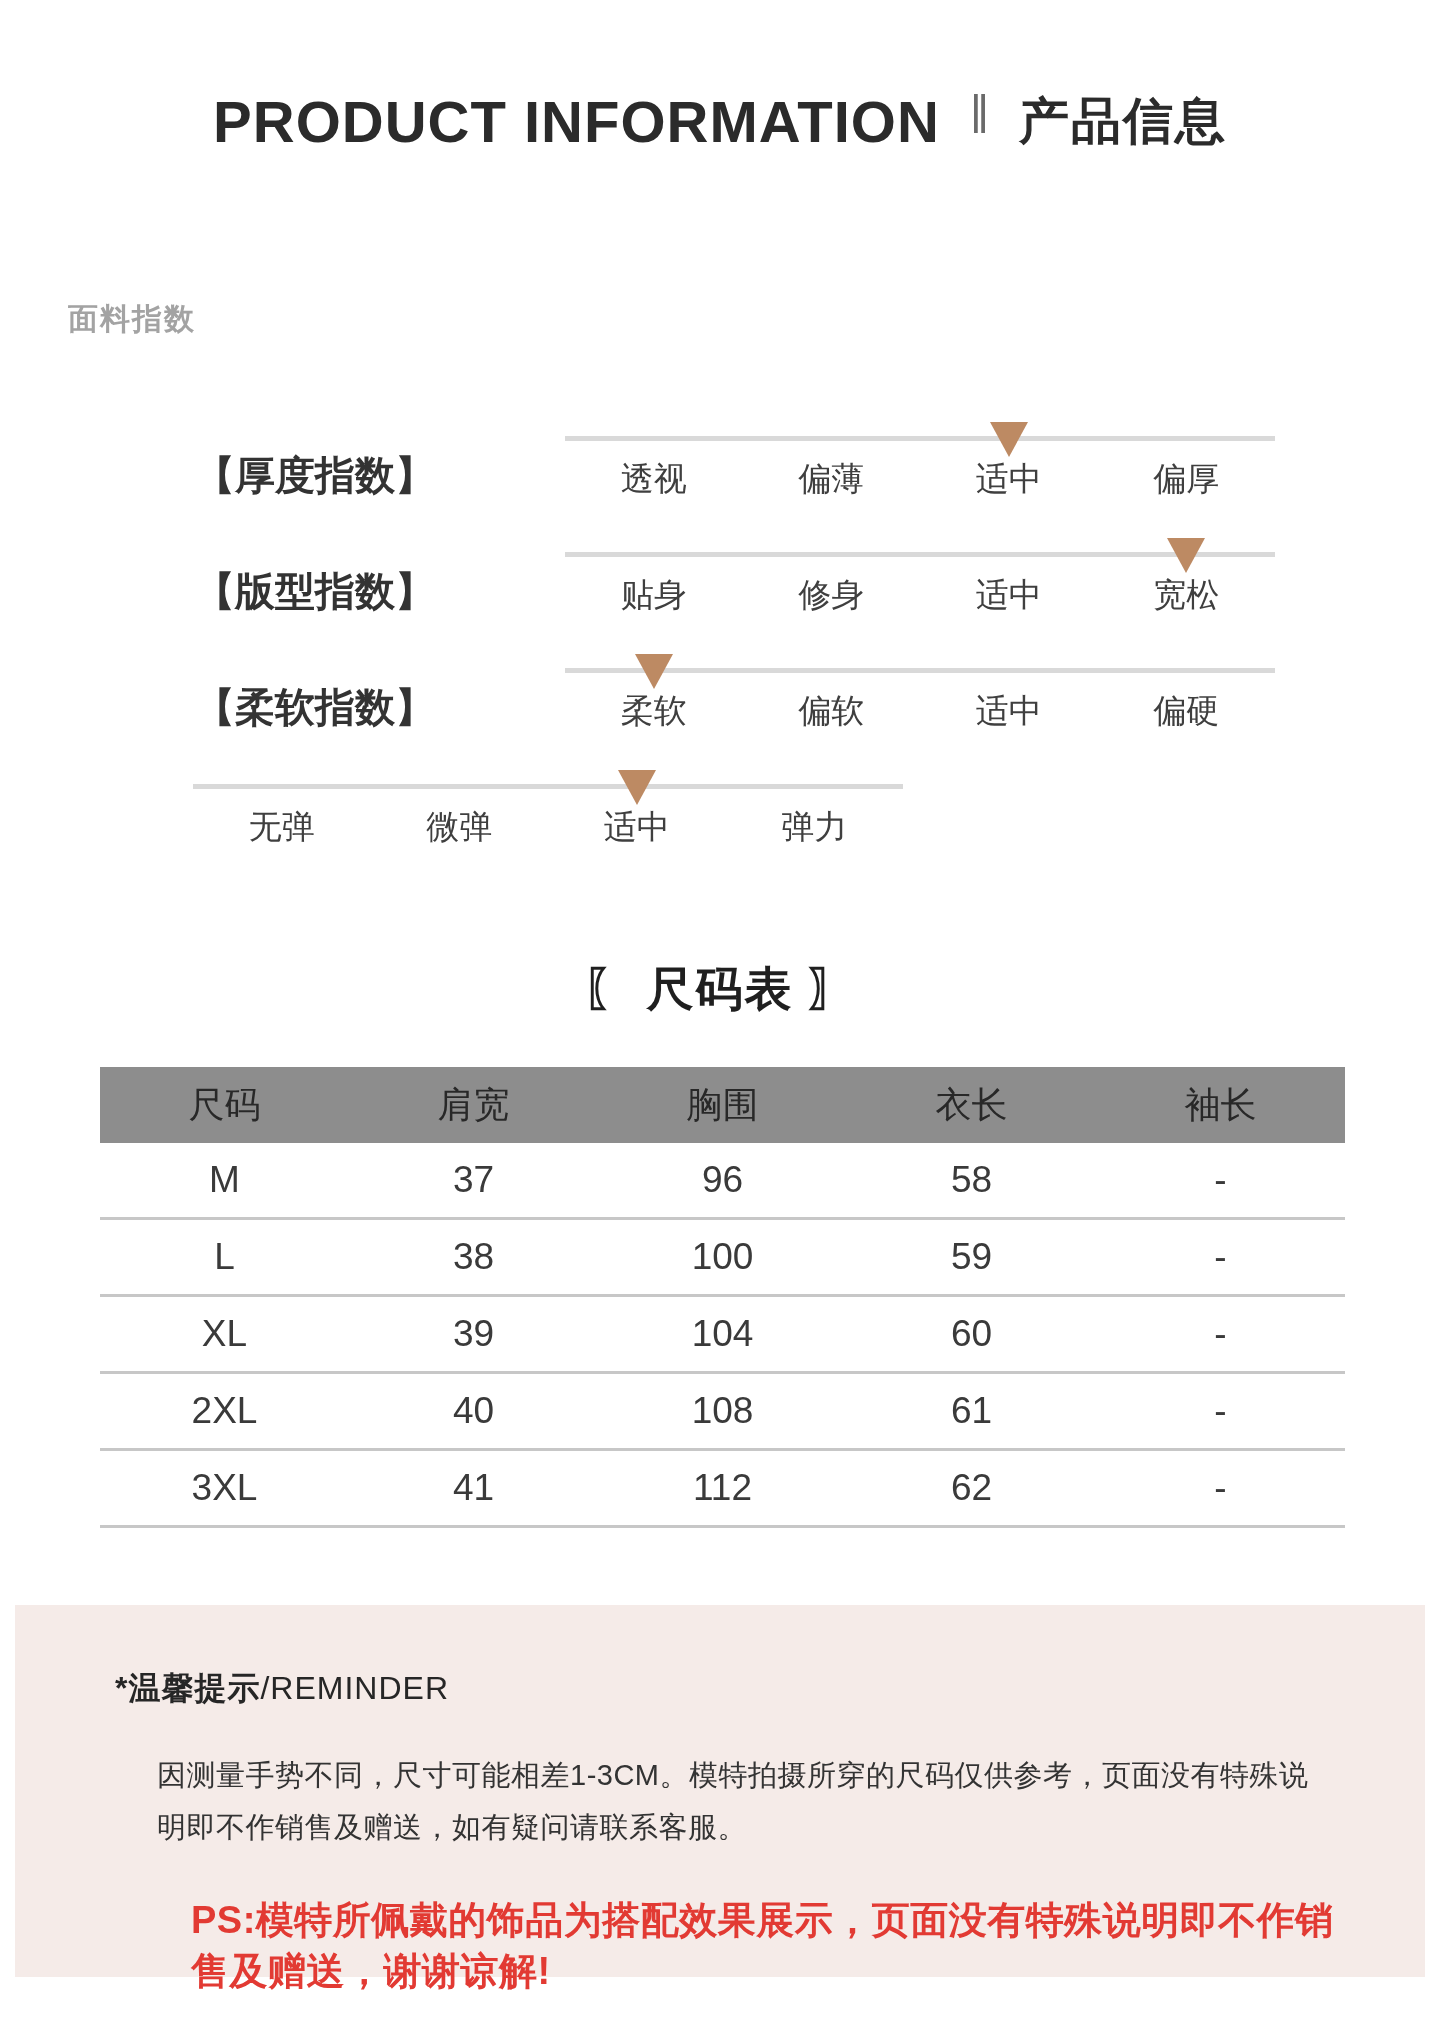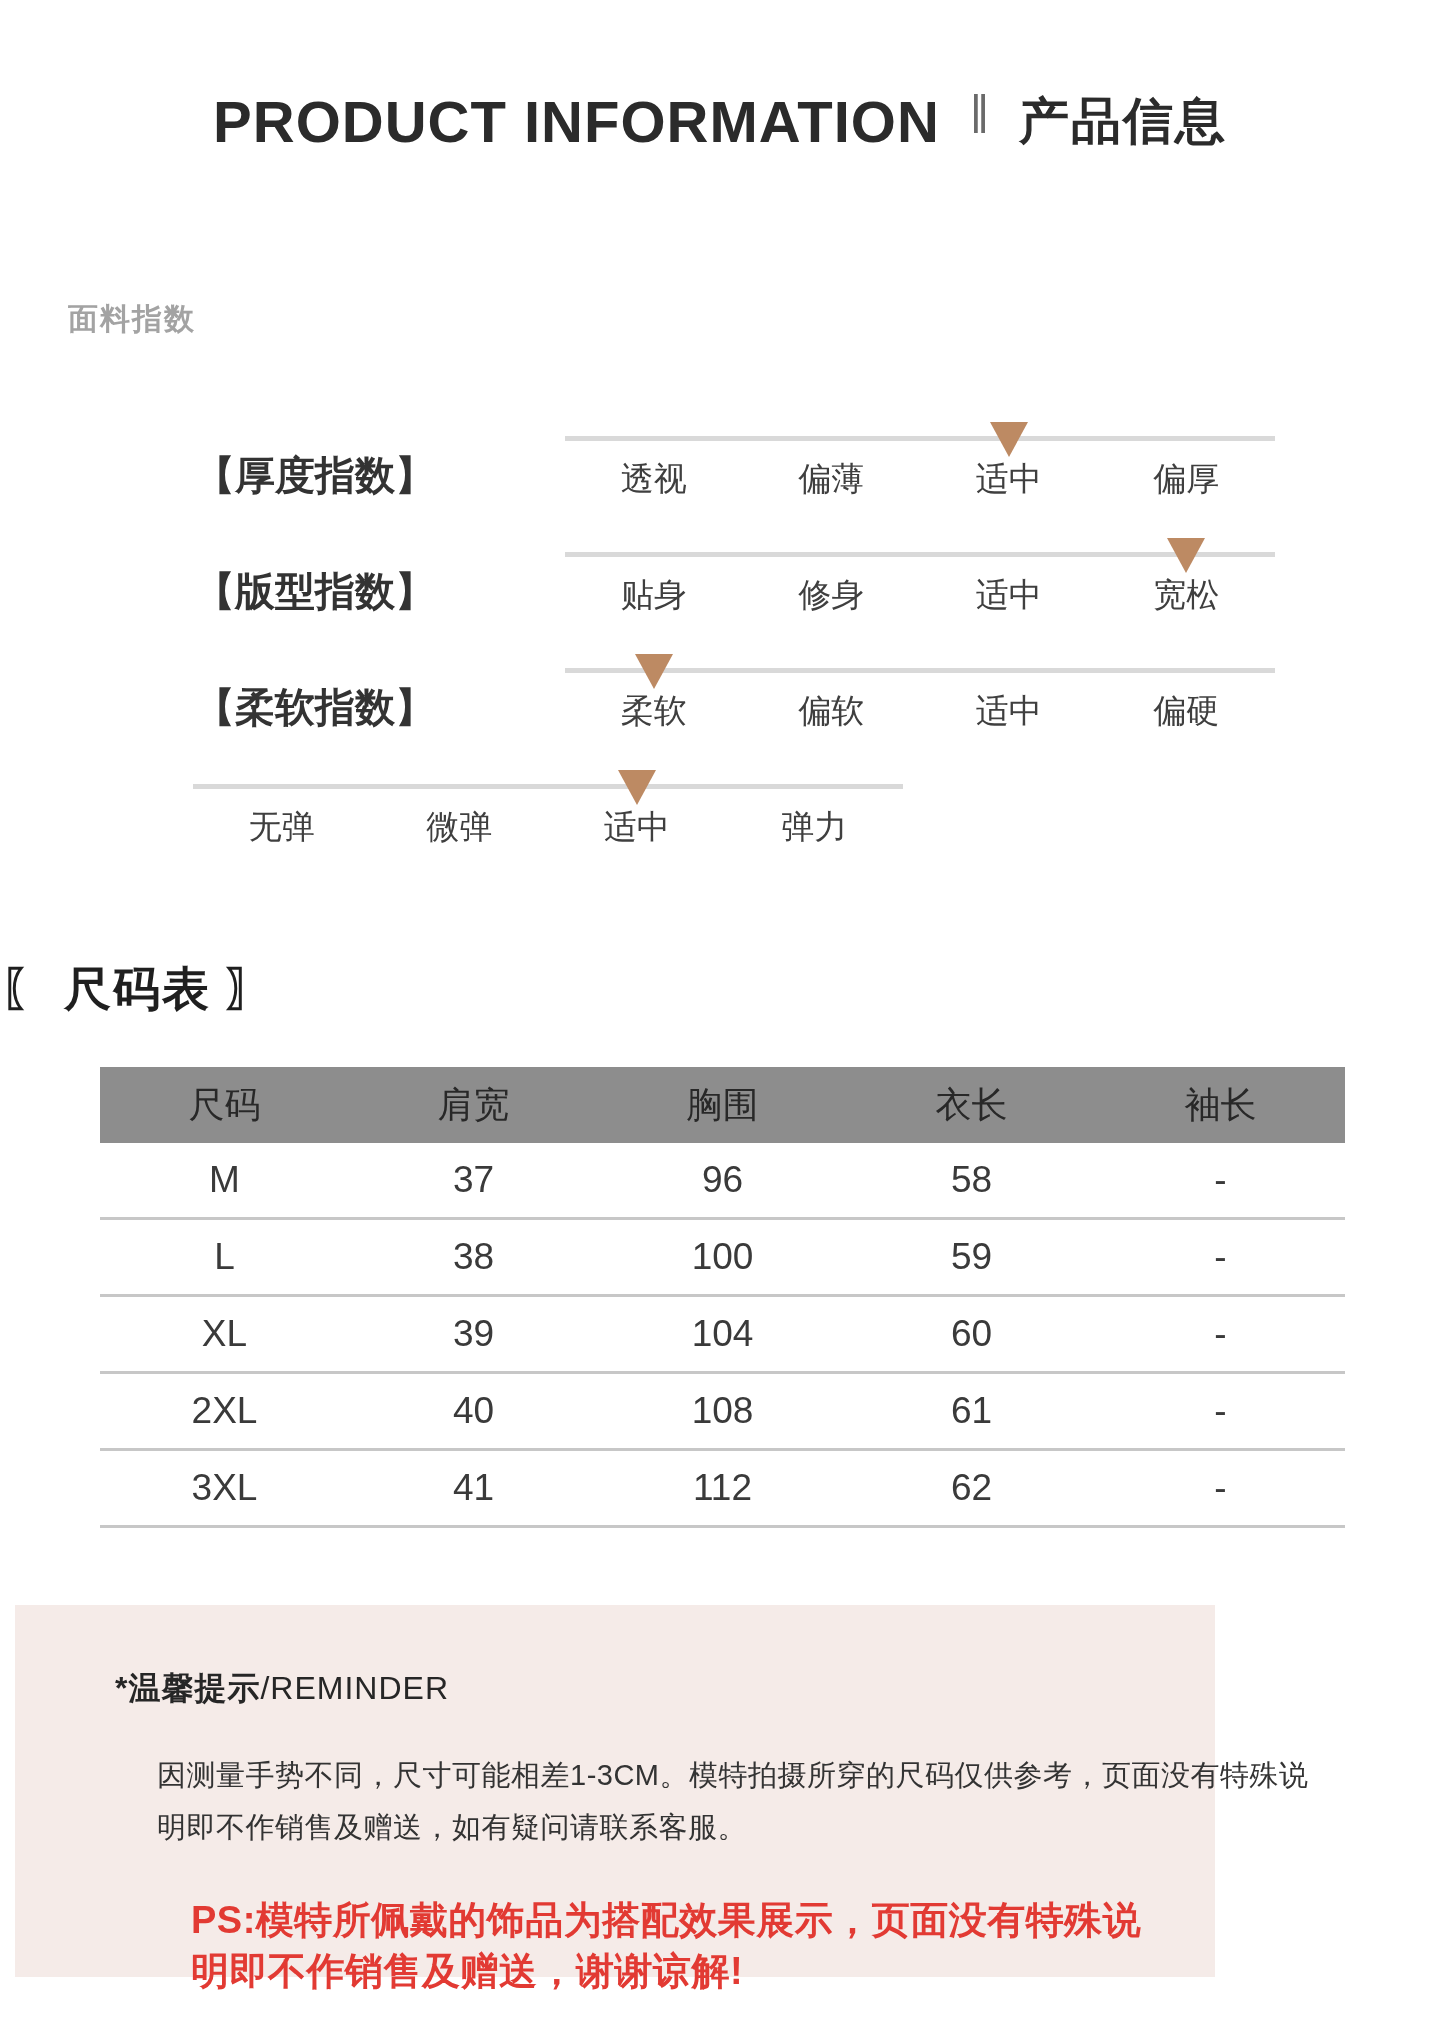--- a/index.html
+++ b/index.html
@@ -43,32 +43,32 @@
   .opt{flex:1;position:relative;text-align:center;padding-top:16px;}
   .opt-text{font-size:33px;color:#3f3f3f;font-weight:500;}
   .arrow{
     display:none;position:absolute;top:-19px;left:50%;transform:translateX(-50%);
     width:0;height:0;
     border-left:19px solid transparent;border-right:19px solid transparent;
     border-top:35px solid var(--accent-arrow);
   }
   .opt.selected .arrow{display:block;}
   
-  .size-title{margin-top:86px;font-size:47px;font-weight:700;color:#1f1f1f;letter-spacing:2px;}
+  .size-title{margin-top:86px;text-align:center;font-size:47px;font-weight:700;color:#1f1f1f;letter-spacing:2px;}
   .size-table{margin:46px 0 0 100px;width:1245px;}
   .t-head{
     display:flex;height:76px;align-items:center;
     background:var(--table-header-bg);
   }
   .t-hcell{flex:1;text-align:center;font-size:36px;color:#282828;font-weight:500;}
   .t-row{display:flex;height:77px;align-items:center;border-bottom:3px solid #c7c7c7;}
   .t-cell{flex:1;text-align:center;font-size:37px;color:#3a3a3a;}
   
   .reminder-box{
-    margin:77px 0 0 15px;width:1200px;height:372px;
+    margin:77px 0 0 15px;width:1410px;height:372px;
     background:var(--reminder-bg);
     padding:62px 56px 0 100px;
   }
   .reminder-title{font-size:32px;color:#262626;}
   .reminder-title .zh{font-weight:700;letter-spacing:1px;}
   .reminder-title .en{font-weight:400;letter-spacing:1px;}
   .reminder-body{
     margin-top:38px;width:1170px;margin-left:42px;
     font-size:29px;line-height:52px;color:#333;font-weight:500;letter-spacing:.5px;
   }

